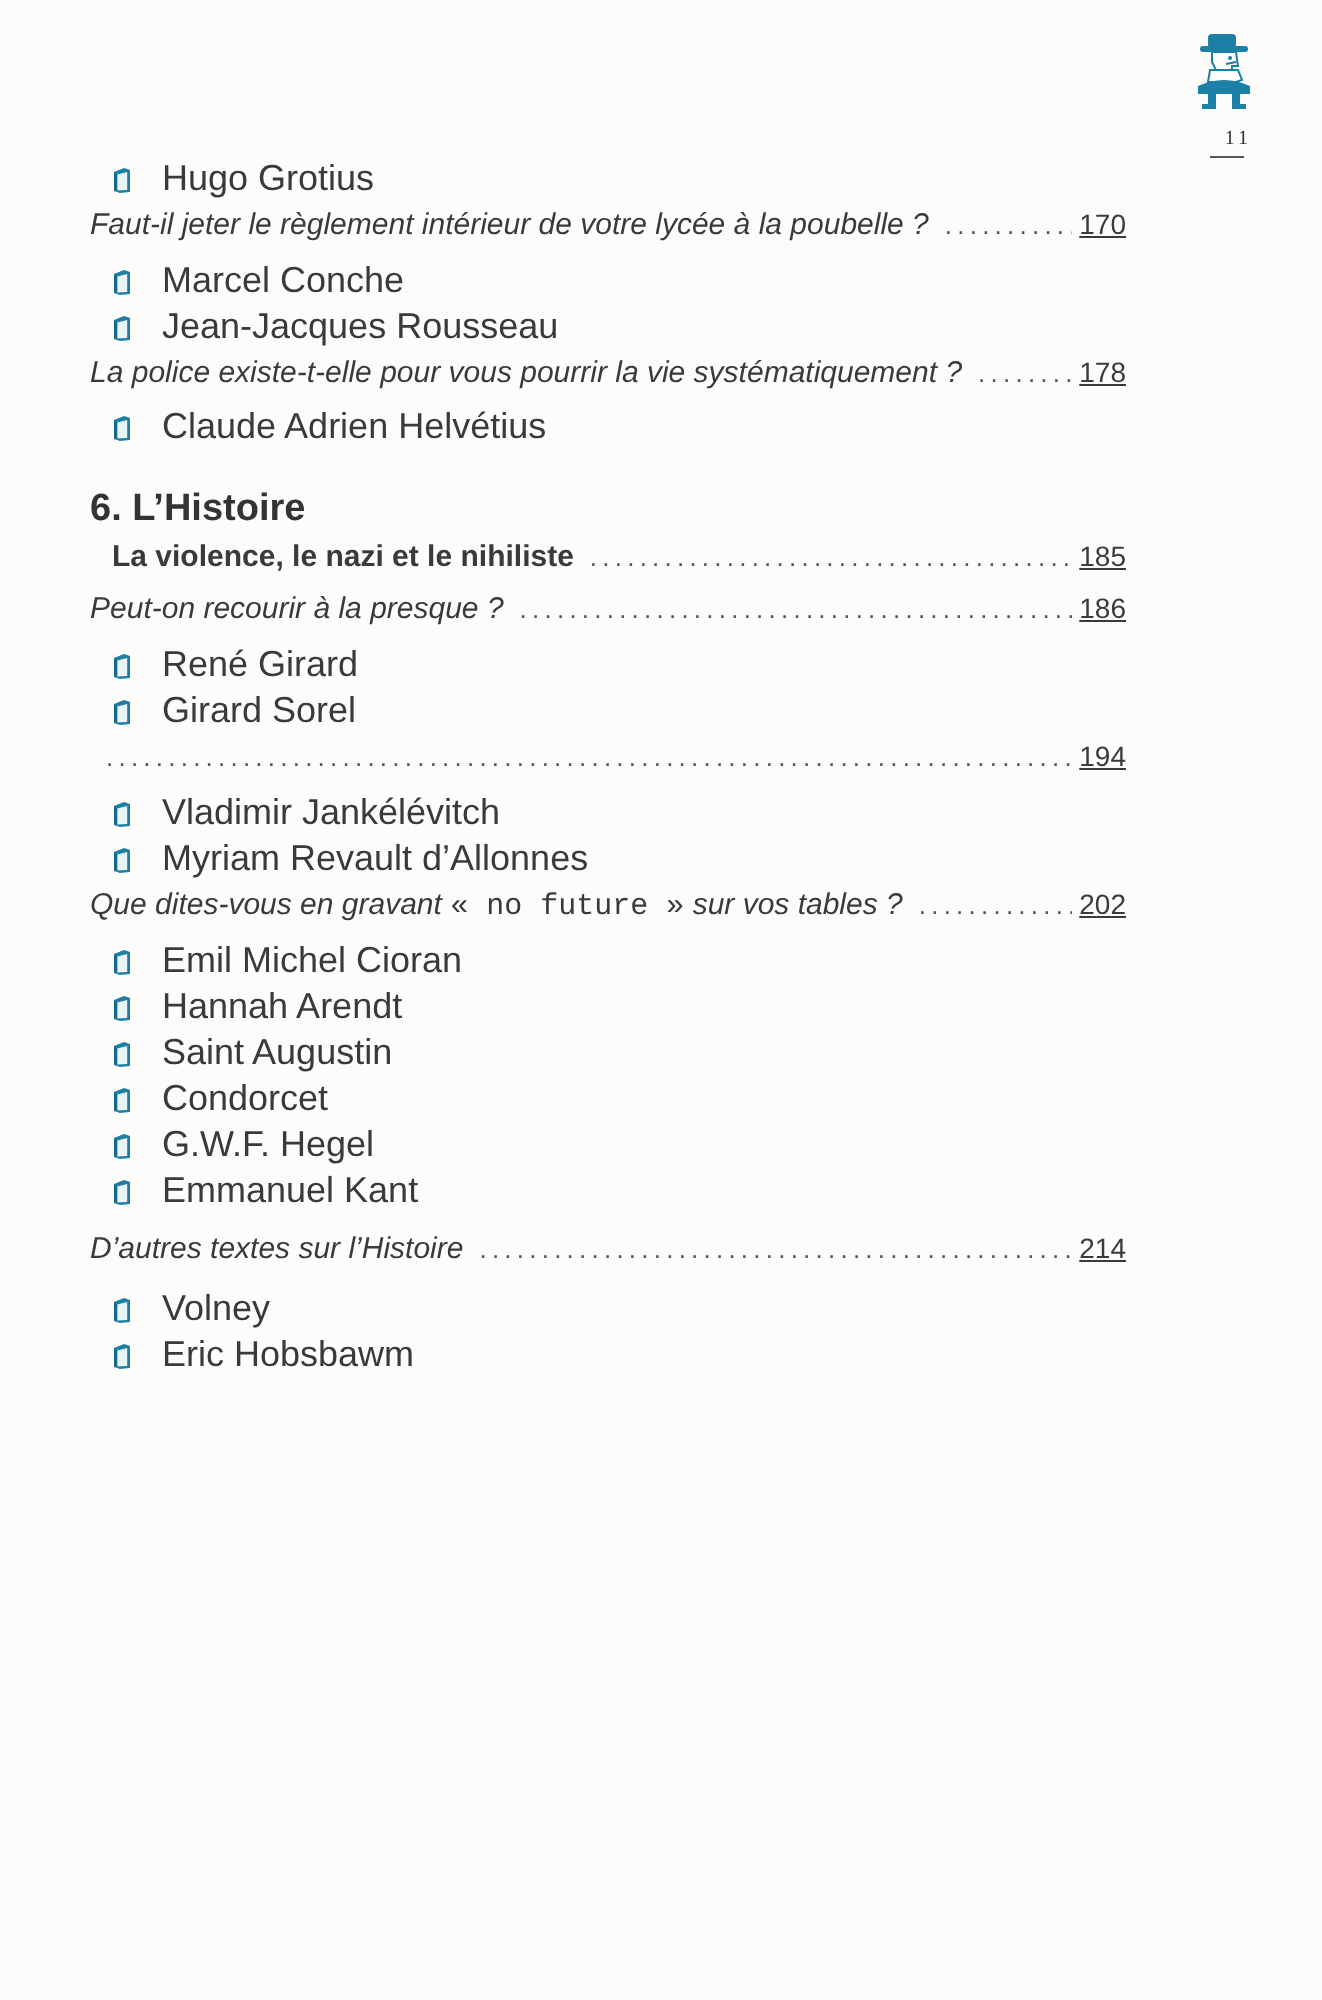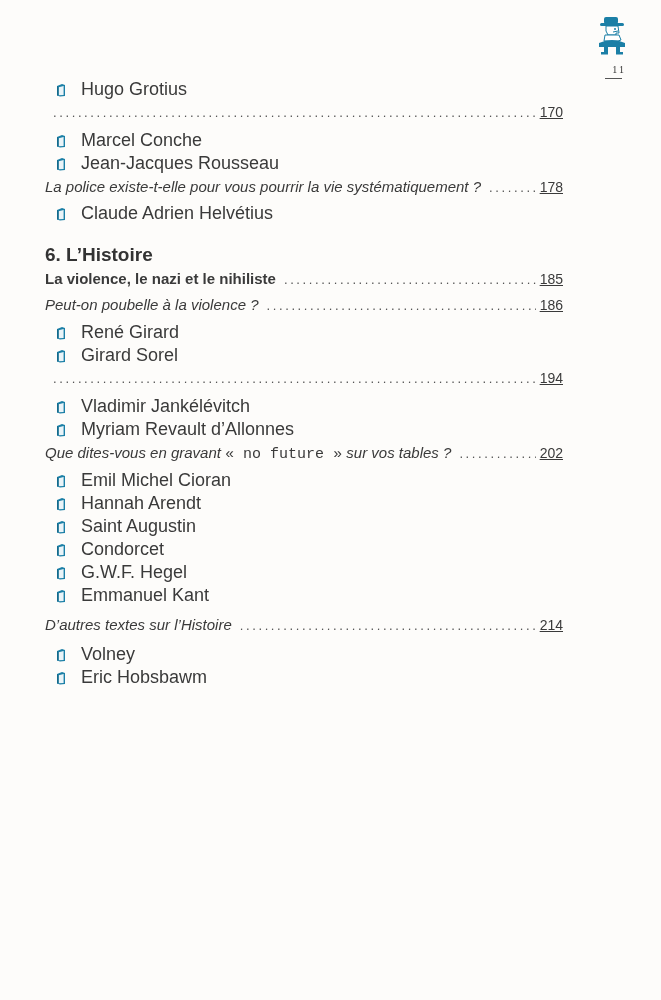--- a/index.html
+++ b/index.html
@@ -33,21 +33,21 @@
     letter-spacing: 3.2px; color: #555; font-size: 13px;
   }
   .row .dots::before {
     content: ". . . . . . . . . . . . . . . . . . . . . . . . . . . . . . . . . . . . . . . . . . . . . . . . . . . . . . . . . . . . . . . . . . . . . . . . . . . . . . . . . .";
     letter-spacing: 0;
     word-spacing: -1px;
   }
   .row .page { flex: 0 0 auto; font-style: normal; font-size: 14px; text-decoration: underline; }
   .q .title { font-style: italic; }
   .q .title .upright { font-style: normal; font-family: Liberation Mono, monospace; }
-  .chapter-head .title { font-weight: bold; }
+  .chapter-head .title { font-weight: bold; margin-left: 11px; }
   .author {
     position: absolute; left: 55px; display: flex; align-items: center;
     font-size: 18px; color: #3a3a3a;
   }
   .book-icon { width: 12px; height: 14px; margin-right: 14px; flex: 0 0 auto; }
   .section-title {
     position: absolute; left: 45px; font-size: 19px; font-weight: bold; color: #333;
   }
 </style>
 </head>
@@ -82,20 +82,21 @@
 <div class="toc">
 
   <div class="author" style="top:79px">
     <svg class="book-icon">
         <use href="#book"></use>
       </svg>
     <span>Hugo Grotius</span>
   </div>
 
   <div class="row q" style="top:104px">
+    <span class="title">Faut-il jeter le règlement intérieur de votre lycée à la poubelle ?</span>
     <span class="dots"></span>
     <span class="page">170</span>
   </div>
   <div class="author" style="top:130px">
     <svg class="book-icon">
         <use href="#book"></use>
       </svg>
     <span>Marcel Conche</span>
   </div>
   <div class="author" style="top:153px">
@@ -119,21 +120,21 @@
 
   <div class="section-title" style="top:244px">6. L’Histoire</div>
 
   <div class="row chapter-head" style="top:270px">
     <span class="title">La violence, le nazi et le nihiliste</span>
     <span class="dots"></span>
     <span class="page">185</span>
   </div>
 
   <div class="row q" style="top:296px">
-    <span class="title">Peut-on poubelle à la violence ?</span>
+    <span class="title">Peut-on recourir à la presque ?</span>
     <span class="dots"></span>
     <span class="page">186</span>
   </div>
   <div class="author" style="top:322px">
     <svg class="book-icon">
         <use href="#book"></use>
       </svg>
     <span>René Girard</span>
   </div>
   <div class="author" style="top:345px">

